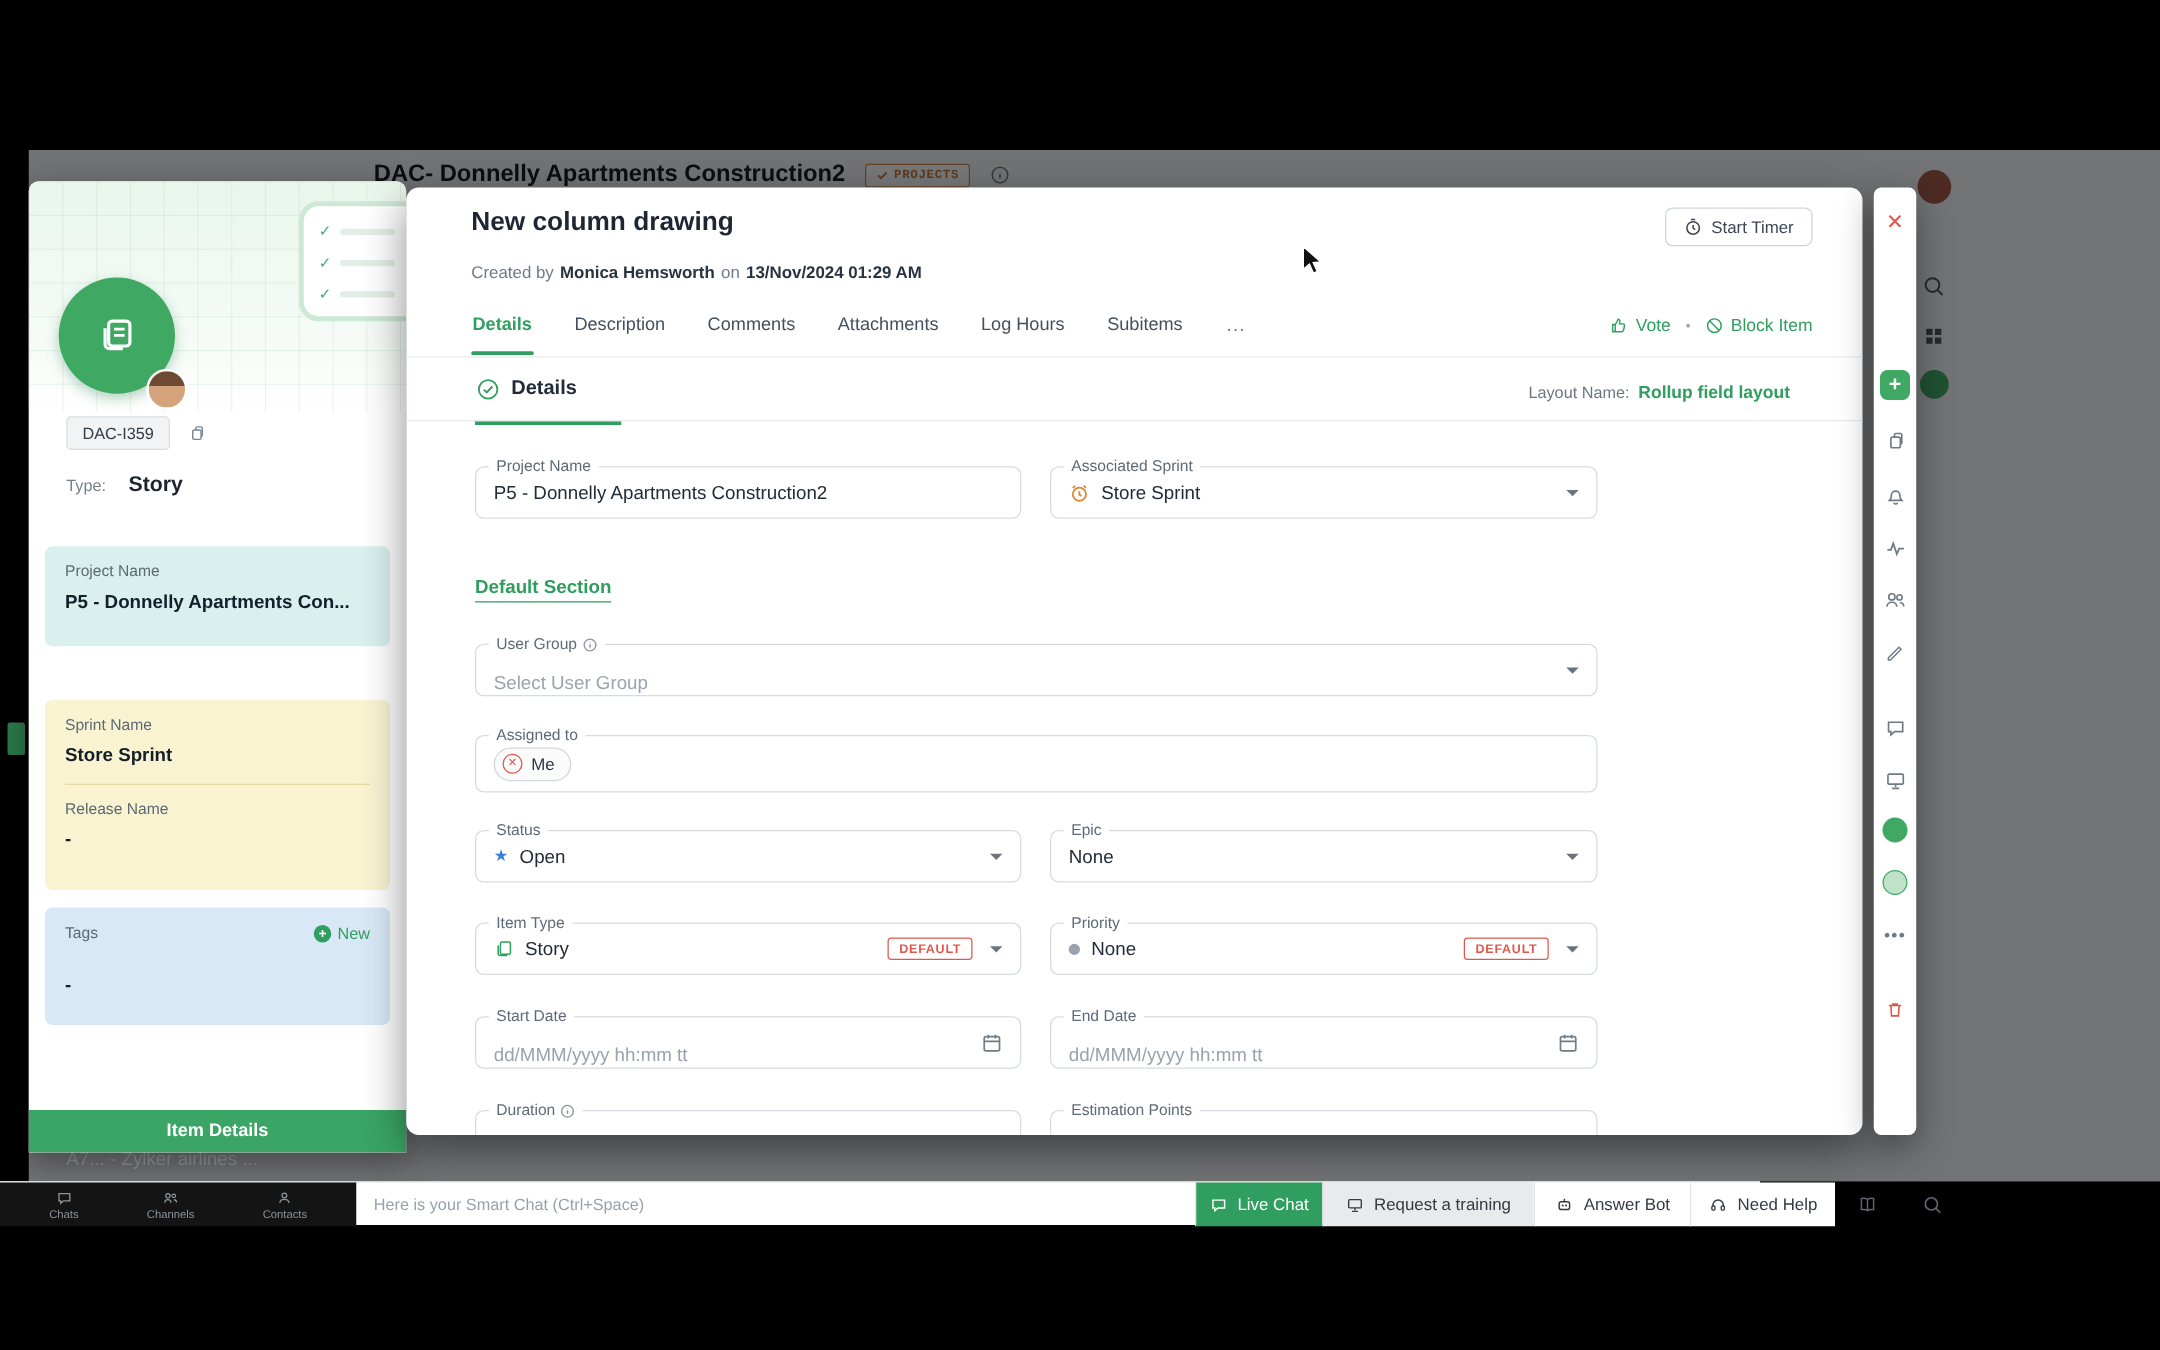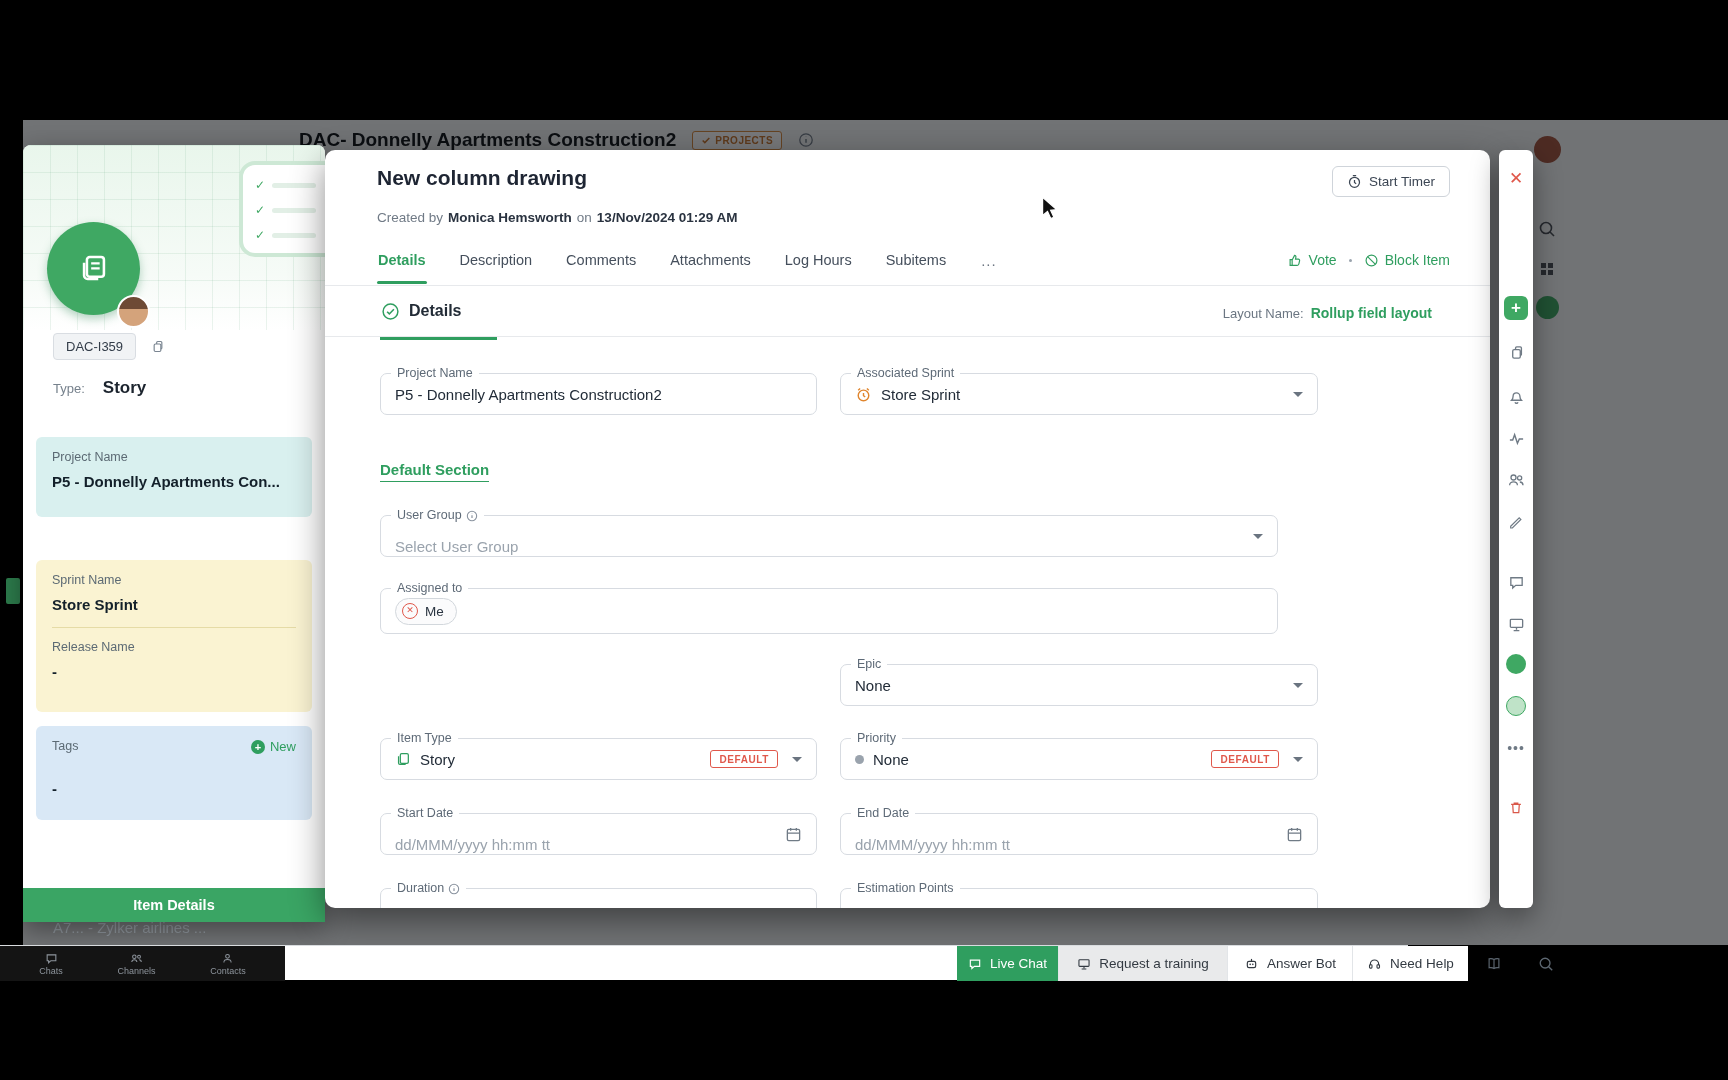--- a/index.html
+++ b/index.html
@@ -7,21 +7,21 @@
     --label:#5e6a77; --border:#d7dbe1; --muted:#98a1ab;
   }
   *{margin:0;padding:0;box-sizing:border-box;}
   body{font-family:"Liberation Sans","DejaVu Sans",sans-serif;background:#000;}
   .stage{position:relative;width:1728px;height:1080px;background:#000;overflow:hidden;}
 
   
   .app{position:absolute;left:0;top:120px;width:1728px;height:825px;background:#f2f3f4;}
   .bg-title-row{position:absolute;left:299px;top:9px;display:flex;align-items:center;gap:16px;}
   .bg-title{font-size:19px;font-weight:bold;color:#101418;}
-  .projects-badge{display:flex;align-items:center;gap:4px;border:1px solid #d8893f;color:#c8762f;font-size:10px;font-weight:bold;letter-spacing:.5px;padding:3px 8px;border-radius:3px;background:#fff;}
+  .projects-badge{display:flex;align-items:center;gap:4px;border:1px solid #d8893f;color:#c8762f;font-size:10px;font-weight:bold;letter-spacing:.5px;padding:3px 8px;border-radius:3px;background:#fff;font-family:Liberation Mono, monospace;}
   .edge-ic{position:absolute;color:#4a4f55;}
   .edge-avatar{position:absolute;left:1534px;top:16px;width:27px;height:27px;border-radius:50%;background:#a2543e;}
   .edge-green{position:absolute;left:1536px;top:176px;width:23px;height:23px;border-radius:50%;background:#3fa863;}
   .dim{position:absolute;inset:0;background:rgba(8,10,12,.55);}
 
   .left-col{position:absolute;left:0;top:120px;width:23px;height:825px;background:#000;}
   .green-tab{position:absolute;left:6px;top:578px;width:14px;height:26px;background:#2c7a4b;border-radius:2px;}
   .bg-list-item{position:absolute;left:53px;top:919px;font-size:15px;color:#8f969d;}
 
   
@@ -74,21 +74,21 @@
   .sec-title{position:absolute;left:84px;top:152px;font-size:16px;font-weight:bold;color:#222b36;}
   .layout-row{position:absolute;right:58px;top:155px;display:flex;gap:7px;align-items:baseline;}
   .layout-label{font-size:13px;color:#6b7682;}
   .layout-value{font-size:14px;font-weight:bold;color:var(--green);cursor:pointer;}
   .sec-divider{position:absolute;left:0;right:0;top:186px;height:1px;background:#e7e9ec;}
   .m-body{position:absolute;left:0;right:0;top:187px;bottom:0;overflow:hidden;border-radius:0 0 10px 10px;}
   .ps-underline{position:absolute;left:55px;top:0;width:117px;height:2.5px;background:var(--green);}
   .default-sec{position:absolute;left:55px;top:124px;font-size:15px;font-weight:bold;color:var(--green);border-bottom:1.5px solid var(--green);padding-bottom:3px;cursor:pointer;}
   .field{position:absolute;height:42px;border:1px solid var(--border);border-radius:7px;background:#fff;display:flex;align-items:center;padding:0 14px;gap:9px;cursor:pointer;}
   .col-l{left:55px;width:437px;}
-  .col-r{left:515px;width:478px;}
+  .col-r{left:515px;width:438px;}
   .col-f{left:55px;width:898px;gap:23px;}
   .flabel{position:absolute;top:-9px;left:10px;background:#fff;padding:0 6px;font-size:12.5px;color:var(--label);display:flex;align-items:center;gap:4px;line-height:17px;}
   .fvalue{font-size:15px;color:#222c38;white-space:nowrap;}
   .fplace{font-size:15px;color:#9aa3ad;white-space:nowrap;margin-top:20px;}
   .caret{margin-left:auto;width:0;height:0;border-left:5px solid transparent;border-right:5px solid transparent;border-top:5.5px solid #6a7480;}
   .trail{margin-left:auto;display:flex;align-items:center;gap:14px;}
   .def-badge{border:1px solid var(--red);color:var(--red);font-size:10px;font-weight:bold;letter-spacing:.6px;padding:2.5px 8px;border-radius:3px;}
   .star{color:#3b7fd4;font-size:13px;}
   .pri-dot{width:9px;height:9px;border-radius:50%;background:#9aa3ad;}
   .assigned{height:46px;}
@@ -316,20 +316,28 @@
       <div class="field col-f assigned" style="top:251px">
         <span class="flabel">
             <span>Assigned to</span>
           </span>
         <span class="me-chip">
           <span class="chip-x">✕</span>
           <span>Me</span>
         </span>
       </div>
 
+      <div class="field col-l" style="top:327px">
+        <span class="flabel">
+            <span>Status</span>
+          </span>
+        <span class="star">★</span>
+        <span class="fvalue">Open</span>
+        <span class="caret"></span>
+      </div>
       <div class="field col-r" style="top:327px">
         <span class="flabel">
             <span>Epic</span>
           </span>
         <span class="fvalue">None</span>
         <span class="caret"></span>
       </div>
 
       <div class="field col-l" style="top:401px">
         <span class="flabel">
@@ -466,20 +474,21 @@
         <span class="lbl">Channels</span>
       </span>
       <span class="bb-item">
         <svg width="13" height="13" viewBox="0 0 18 18">
             <circle cx="9" cy="6" r="2.6" stroke="currentColor" fill="none" stroke-width="1.4"></circle>
             <path d="M4 14.5c0-2.4 2.2-4 5-4s5 1.6 5 4" stroke="currentColor" fill="none" stroke-width="1.4"></path>
           </svg>
         <span class="lbl">Contacts</span>
       </span>
     </div>
+    <div class="bb-input">Here is your Smart Chat (Ctrl+Space)</div>
     <div class="bb-btn bb-live">
       <svg width="14" height="14" viewBox="0 0 18 18">
           <path d="M3 4h12v8H8.2L5 14.8V12H3z" stroke="#fff" fill="none" stroke-width="1.5"></path>
         </svg>
       <span>Live Chat</span>
     </div>
     <div class="bb-btn bb-train">
       <svg width="14" height="14" viewBox="0 0 18 18">
           <rect x="2.5" y="3.5" width="13" height="8.5" rx="1" stroke="currentColor" fill="none" stroke-width="1.4"></rect>
           <path d="M9 12v2.5M6 15.5h6" stroke="currentColor" stroke-width="1.4"></path>

